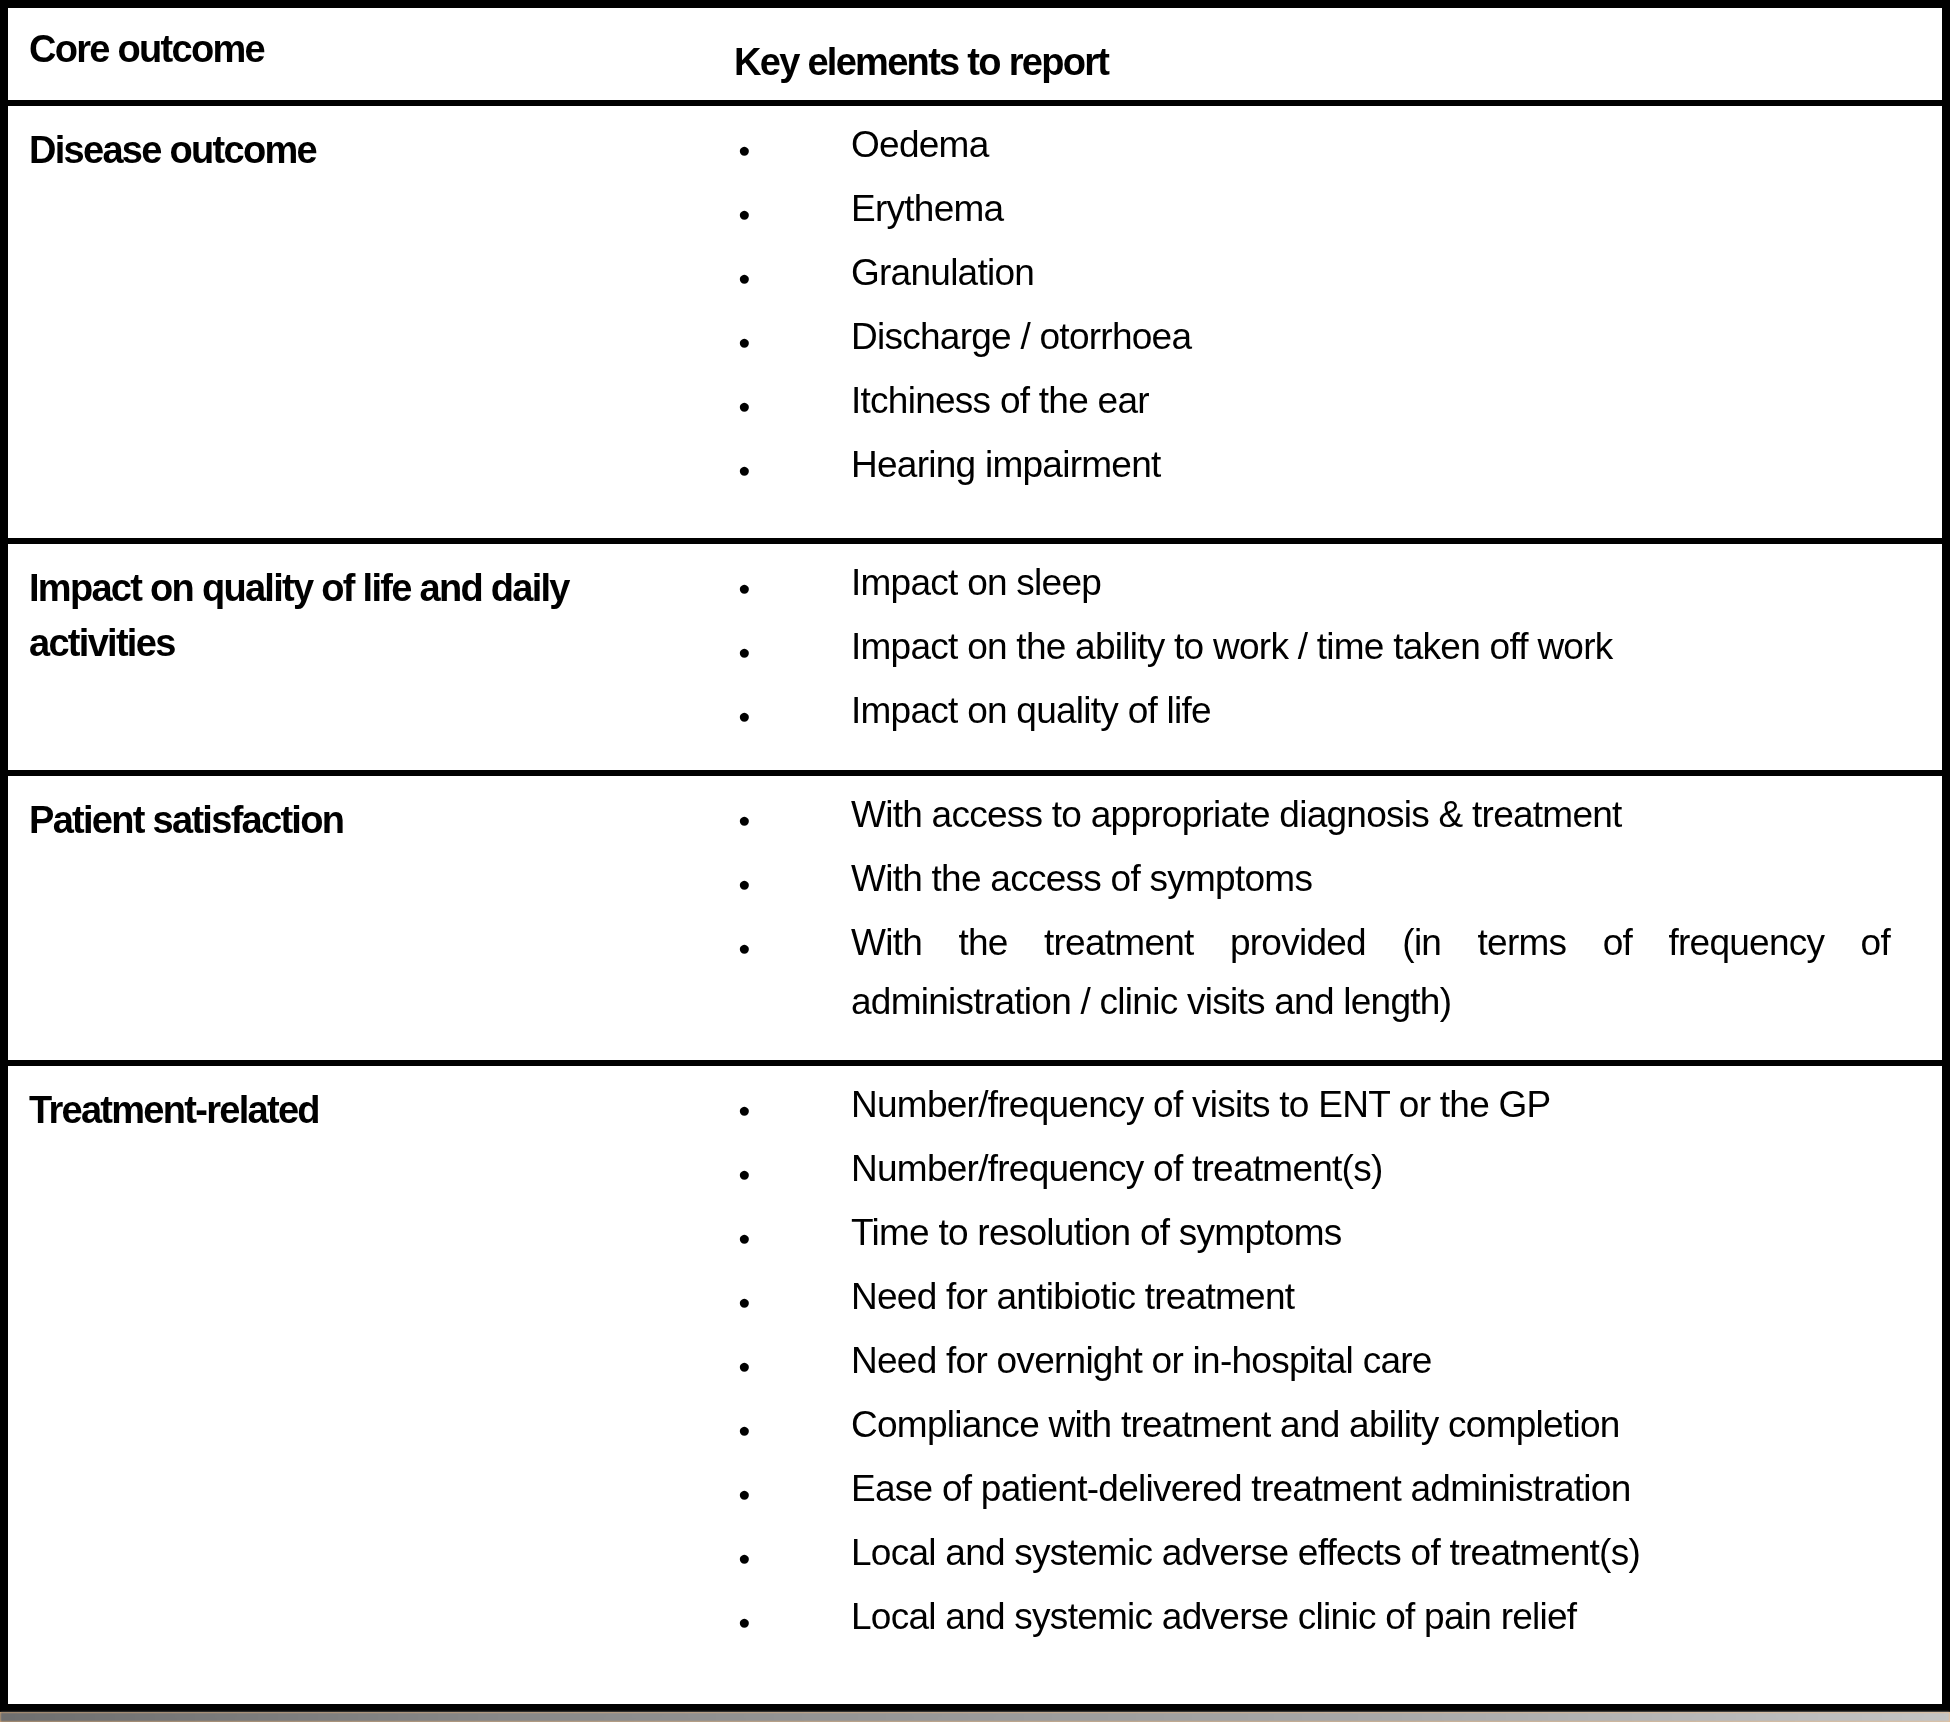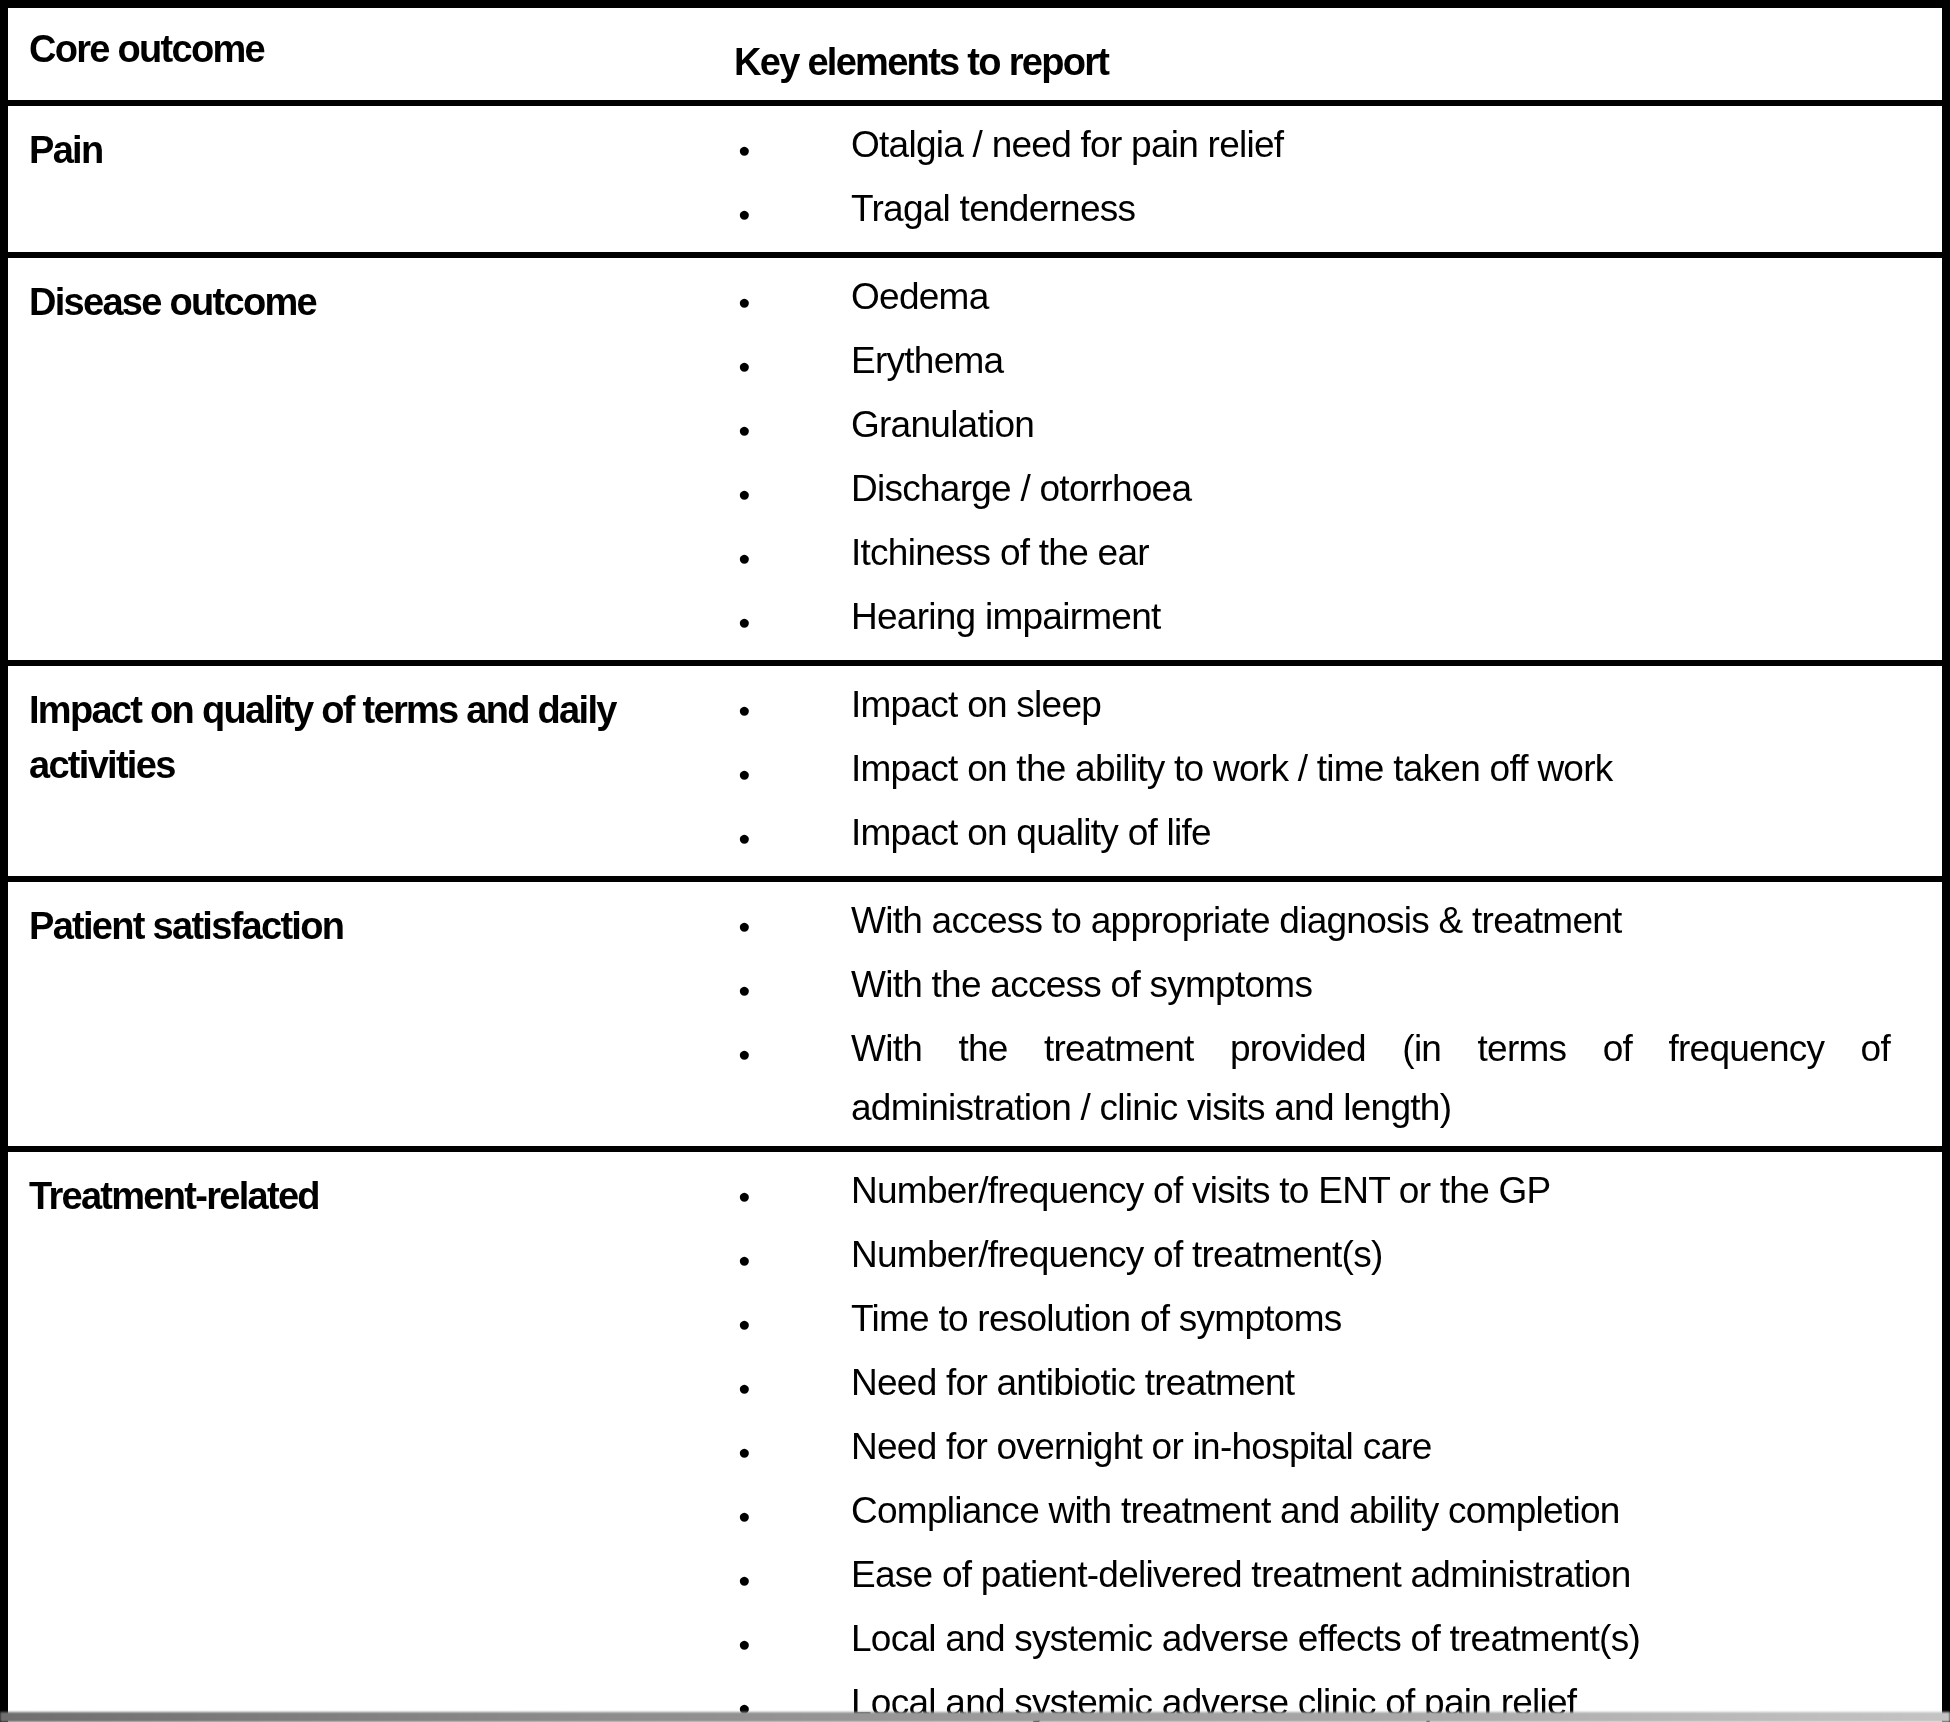--- a/index.html
+++ b/index.html
@@ -107,37 +107,20 @@
           <span class="head-label">Core outcome</span>
         </th>
         <th class="key-head">
           <span class="head-label">Key elements to report</span>
         </th>
       </tr>
     </thead>
     <tbody>
         <tr class="hrule">
     <td class="core-cell">
-      <span class="outcome-label">Pain</span>
-    </td>
-    <td class="key-cell">
-      <ul class="key-list">
-              <li>
-    <span class="bullet">●</span>
-    <span class="item-text">Otalgia / need for pain relief</span>
-  </li>
-              <li>
-    <span class="bullet">●</span>
-    <span class="item-text">Tragal tenderness</span>
-  </li>
-            </ul>
-    </td>
-  </tr>
-        <tr class="hrule">
-    <td class="core-cell">
       <span class="outcome-label">Disease outcome</span>
     </td>
     <td class="key-cell">
       <ul class="key-list">
               <li>
     <span class="bullet">●</span>
     <span class="item-text">Oedema</span>
   </li>
               <li>
     <span class="bullet">●</span>
@@ -157,21 +140,21 @@
   </li>
               <li>
     <span class="bullet">●</span>
     <span class="item-text">Hearing impairment</span>
   </li>
             </ul>
     </td>
   </tr>
         <tr class="hrule">
     <td class="core-cell">
-      <span class="outcome-label">Impact on quality of terms and daily activities</span>
+      <span class="outcome-label">Impact on quality of life and daily activities</span>
     </td>
     <td class="key-cell">
       <ul class="key-list">
               <li>
     <span class="bullet">●</span>
     <span class="item-text">Impact on sleep</span>
   </li>
               <li>
     <span class="bullet">●</span>
     <span class="item-text">Impact on the ability to work / time taken off work</span>

